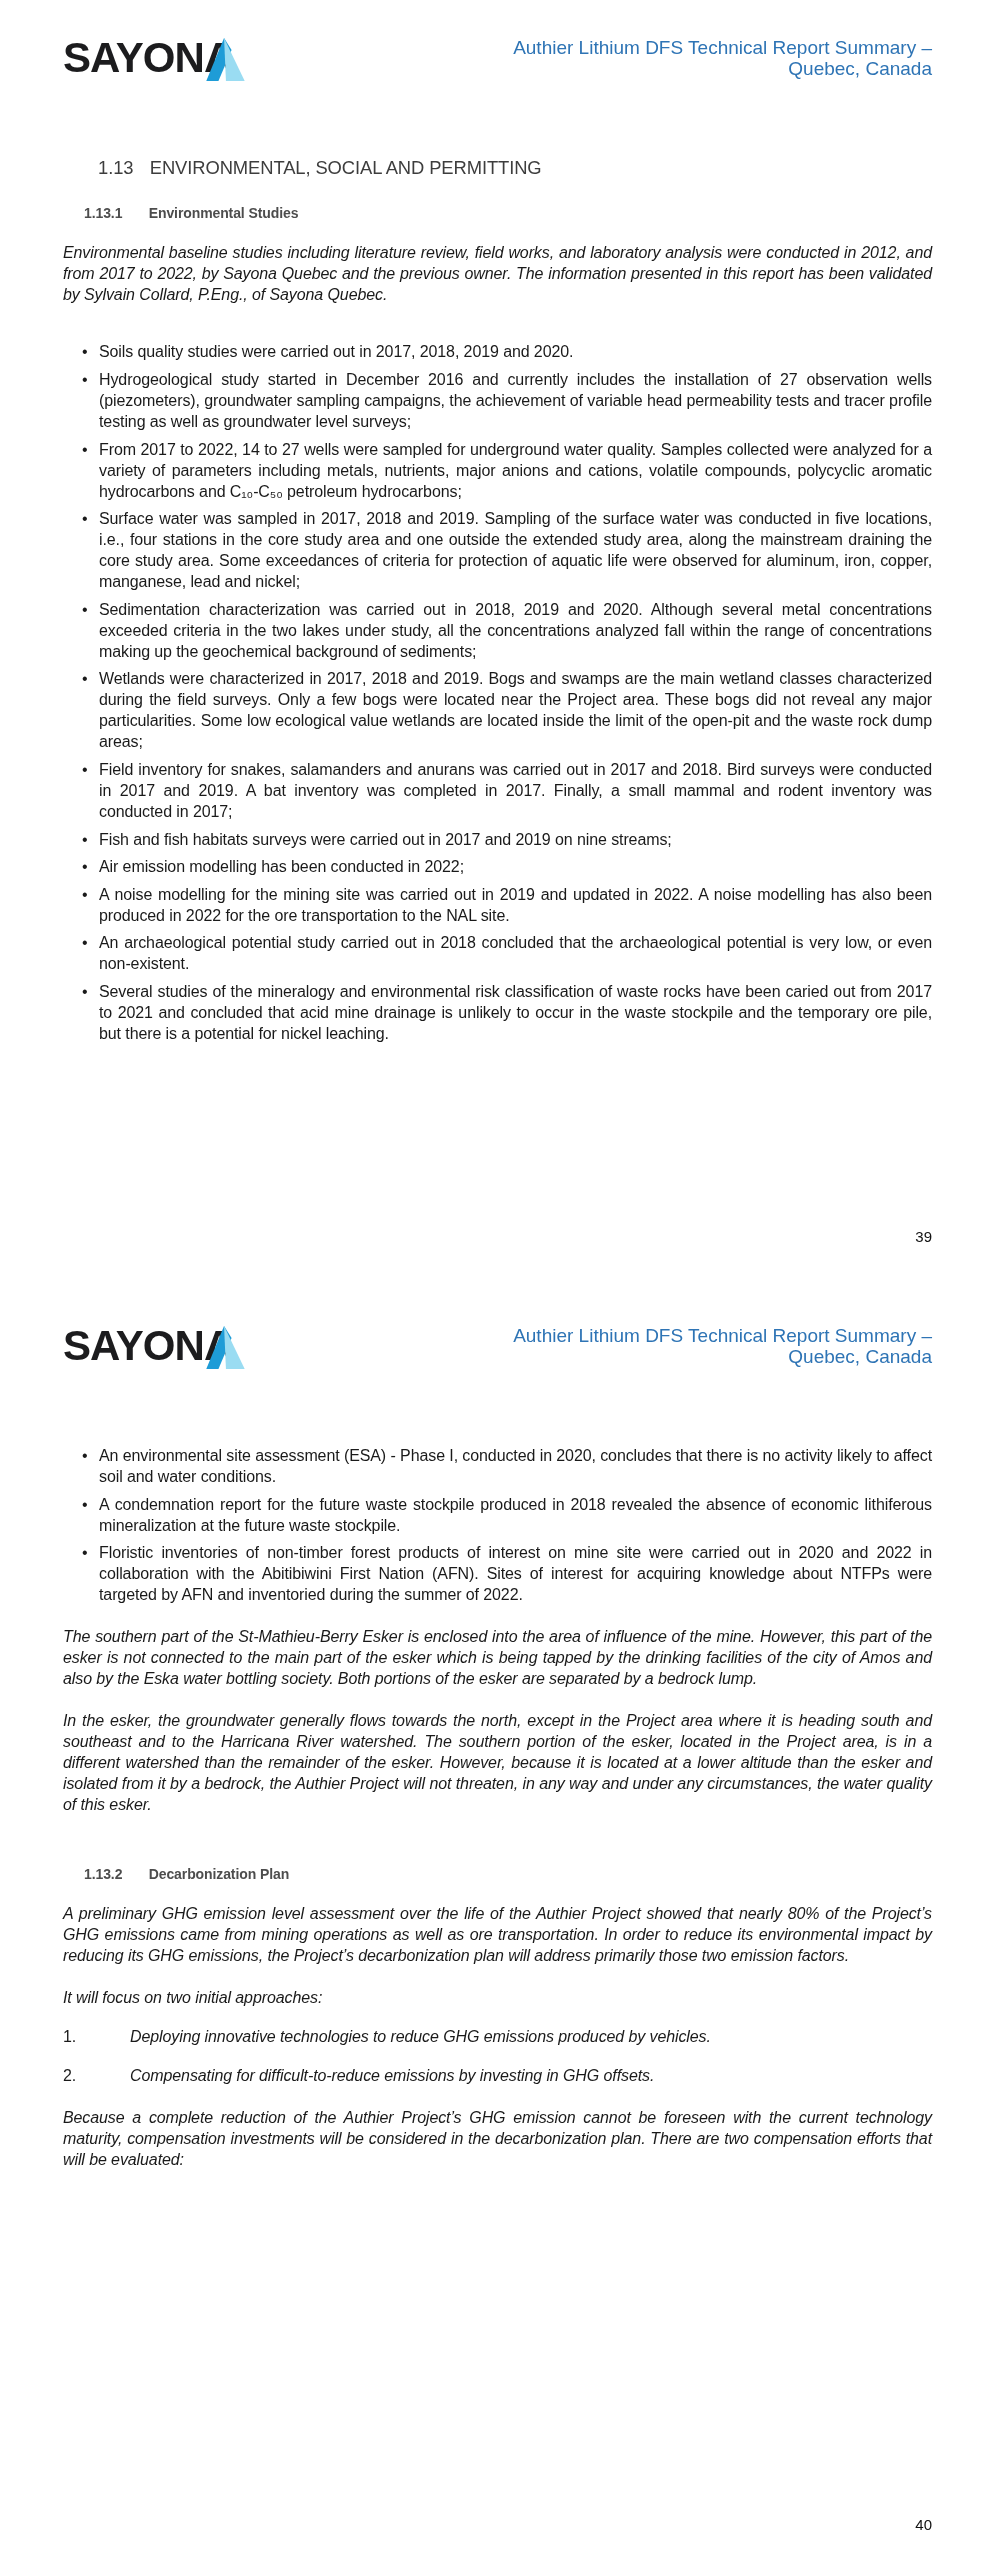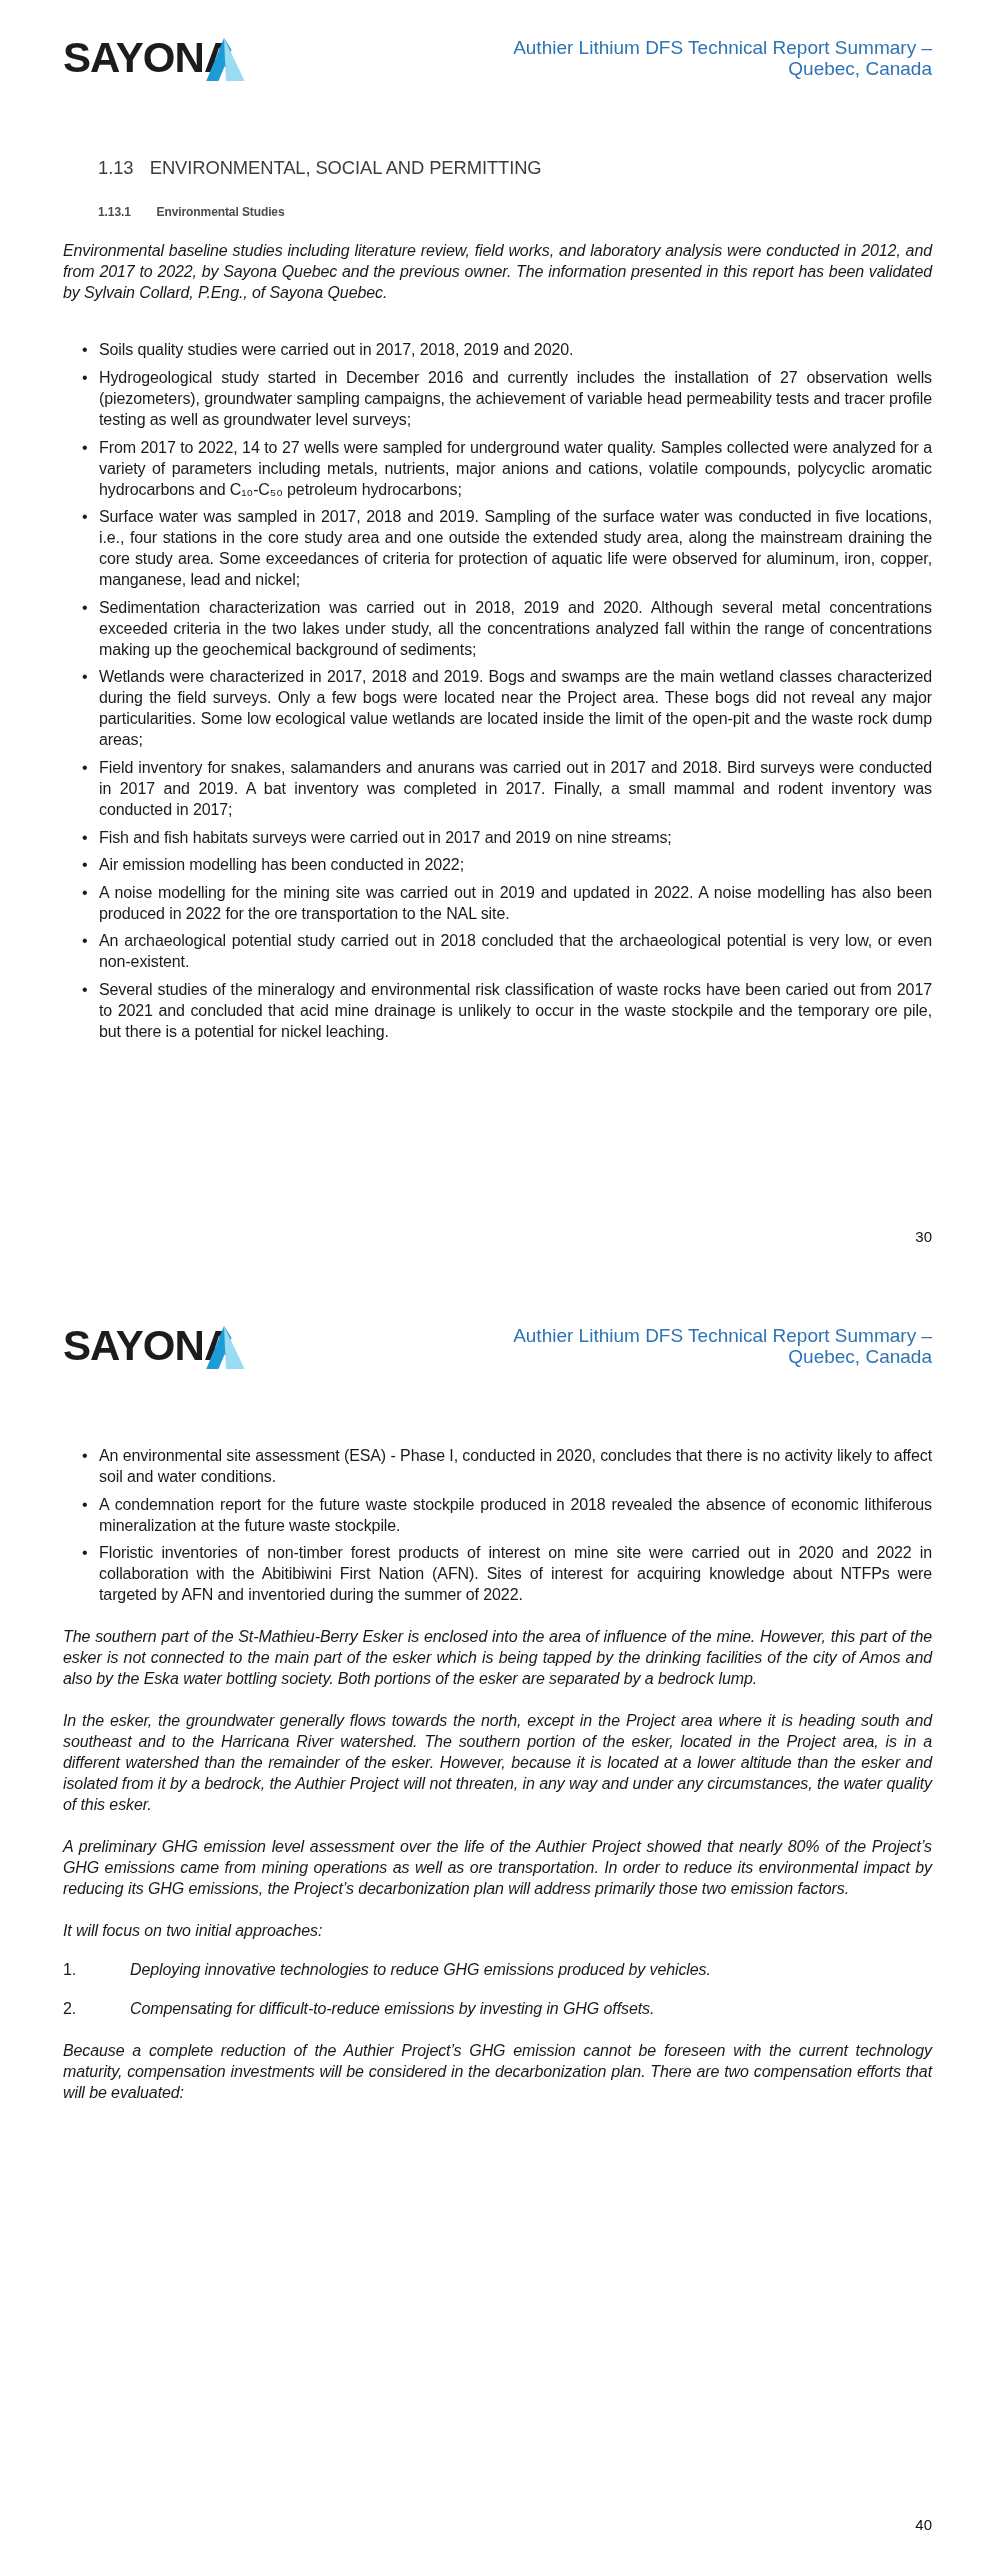--- a/index.html
+++ b/index.html
@@ -57,22 +57,22 @@
     margin-top:72px;
     margin-left:35px;
     font-size:18.4px;
     font-weight:400;
     color:var(--heading);
     letter-spacing:-0.1px;
   }
   .h-num{margin-right:11.3px;}
   .subheading{
     margin-top:26.4px;
-    margin-left:35px;
-    font-size:12px;
+    margin-left:21px;
+    font-size:14px;
     font-weight:700;
     color:var(--subheading);
     letter-spacing:-0.1px;
   }
   .sh-num{margin-right:22.6px;}
   .para{
     margin-top:21px;
     font-size:16px;
     line-height:21px;
     text-align:justify;
@@ -169,21 +169,21 @@
 
       <li class="bullet-item"><span class="bullet-text">Air emission modelling has been conducted in 2022;</span></li>
 
       <li class="bullet-item"><span class="bullet-text">A noise modelling for the mining site was carried out in 2019 and updated in 2022.  A noise modelling has also been produced in 2022 for the ore transportation to the NAL site.</span></li>
 
       <li class="bullet-item"><span class="bullet-text">An archaeological potential study carried out in 2018 concluded that the archaeological potential is very low, or even non-existent.</span></li>
 
       <li class="bullet-item"><span class="bullet-text">Several studies of the mineralogy and environmental risk classification of waste rocks have been caried out from 2017 to 2021 and concluded that acid mine drainage is unlikely to occur in the waste stockpile and the temporary ore pile, but there is a potential for nickel leaching.</span></li>
     </ul>
 
-  <div class="page-number">30</div>
+  <div class="page-number">39</div>
 </div>
 
 <div class="page">
   <div class="page-header">
     <div class="logo">
       <span class="logo-text">SAYONA</span>
       <svg class="logo-triangle" width="40" height="45" viewBox="0 0 42 48">
         <polygon points="1,48 20,2 28,15 14,48" style="fill:var(--logo_dark)"></polygon>
         <polygon points="20,2 42,48 22,48" style="fill:var(--logo_light)"></polygon>
       </svg>
@@ -200,20 +200,24 @@
 
       <li class="bullet-item"><span class="bullet-text">A condemnation report for the future waste stockpile produced in 2018 revealed the absence of economic lithiferous mineralization at the future waste stockpile.</span></li>
 
       <li class="bullet-item"><span class="bullet-text">Floristic inventories of non-timber forest products of interest on mine site were carried out in 2020 and 2022 in collaboration with the Abitibiwini First Nation (AFN).  Sites of interest for acquiring knowledge about NTFPs were targeted by AFN and inventoried during the summer of 2022.</span></li>
 
     </ul>
 
   <p class="para">The southern part of the St-Mathieu-Berry Esker is enclosed into the area of influence of the mine.  However, this part of the esker is not connected to the main part of the esker which is being tapped by the drinking facilities of the city of Amos and also by the Eska water bottling society.  Both portions of the esker are separated by a bedrock lump.</p>
   <p class="para">In the esker, the groundwater generally flows towards the north, except in the Project area where it is heading south and southeast and to the Harricana River watershed.  The southern portion of the esker, located in the Project area, is in a different watershed than the remainder of the esker.  However, because it is located at a lower altitude than the esker and isolated from it by a bedrock, the Authier Project will not threaten, in any way and under any circumstances, the water quality of this esker.</p>
 
+  <h2 class="subheading mt-lg">
+    <span class="sh-num">1.13.2</span>
+    <span class="sh-title">Decarbonization Plan</span>
+  </h2>
 
   <p class="para">A preliminary GHG emission level assessment over the life of the Authier Project showed that nearly 80% of the Project’s GHG emissions came from mining operations as well as ore transportation.  In order to reduce its environmental impact by reducing its GHG emissions, the Project’s decarbonization plan will address primarily those two emission factors.</p>
   <p class="para no-justify">It will focus on two initial approaches:</p>
 
   <ol class="numlist">
 
       <li class="num-item">
         <span class="num">1.</span>
         <span class="num-text">Deploying innovative technologies to reduce GHG emissions produced by vehicles.</span>
       </li>

